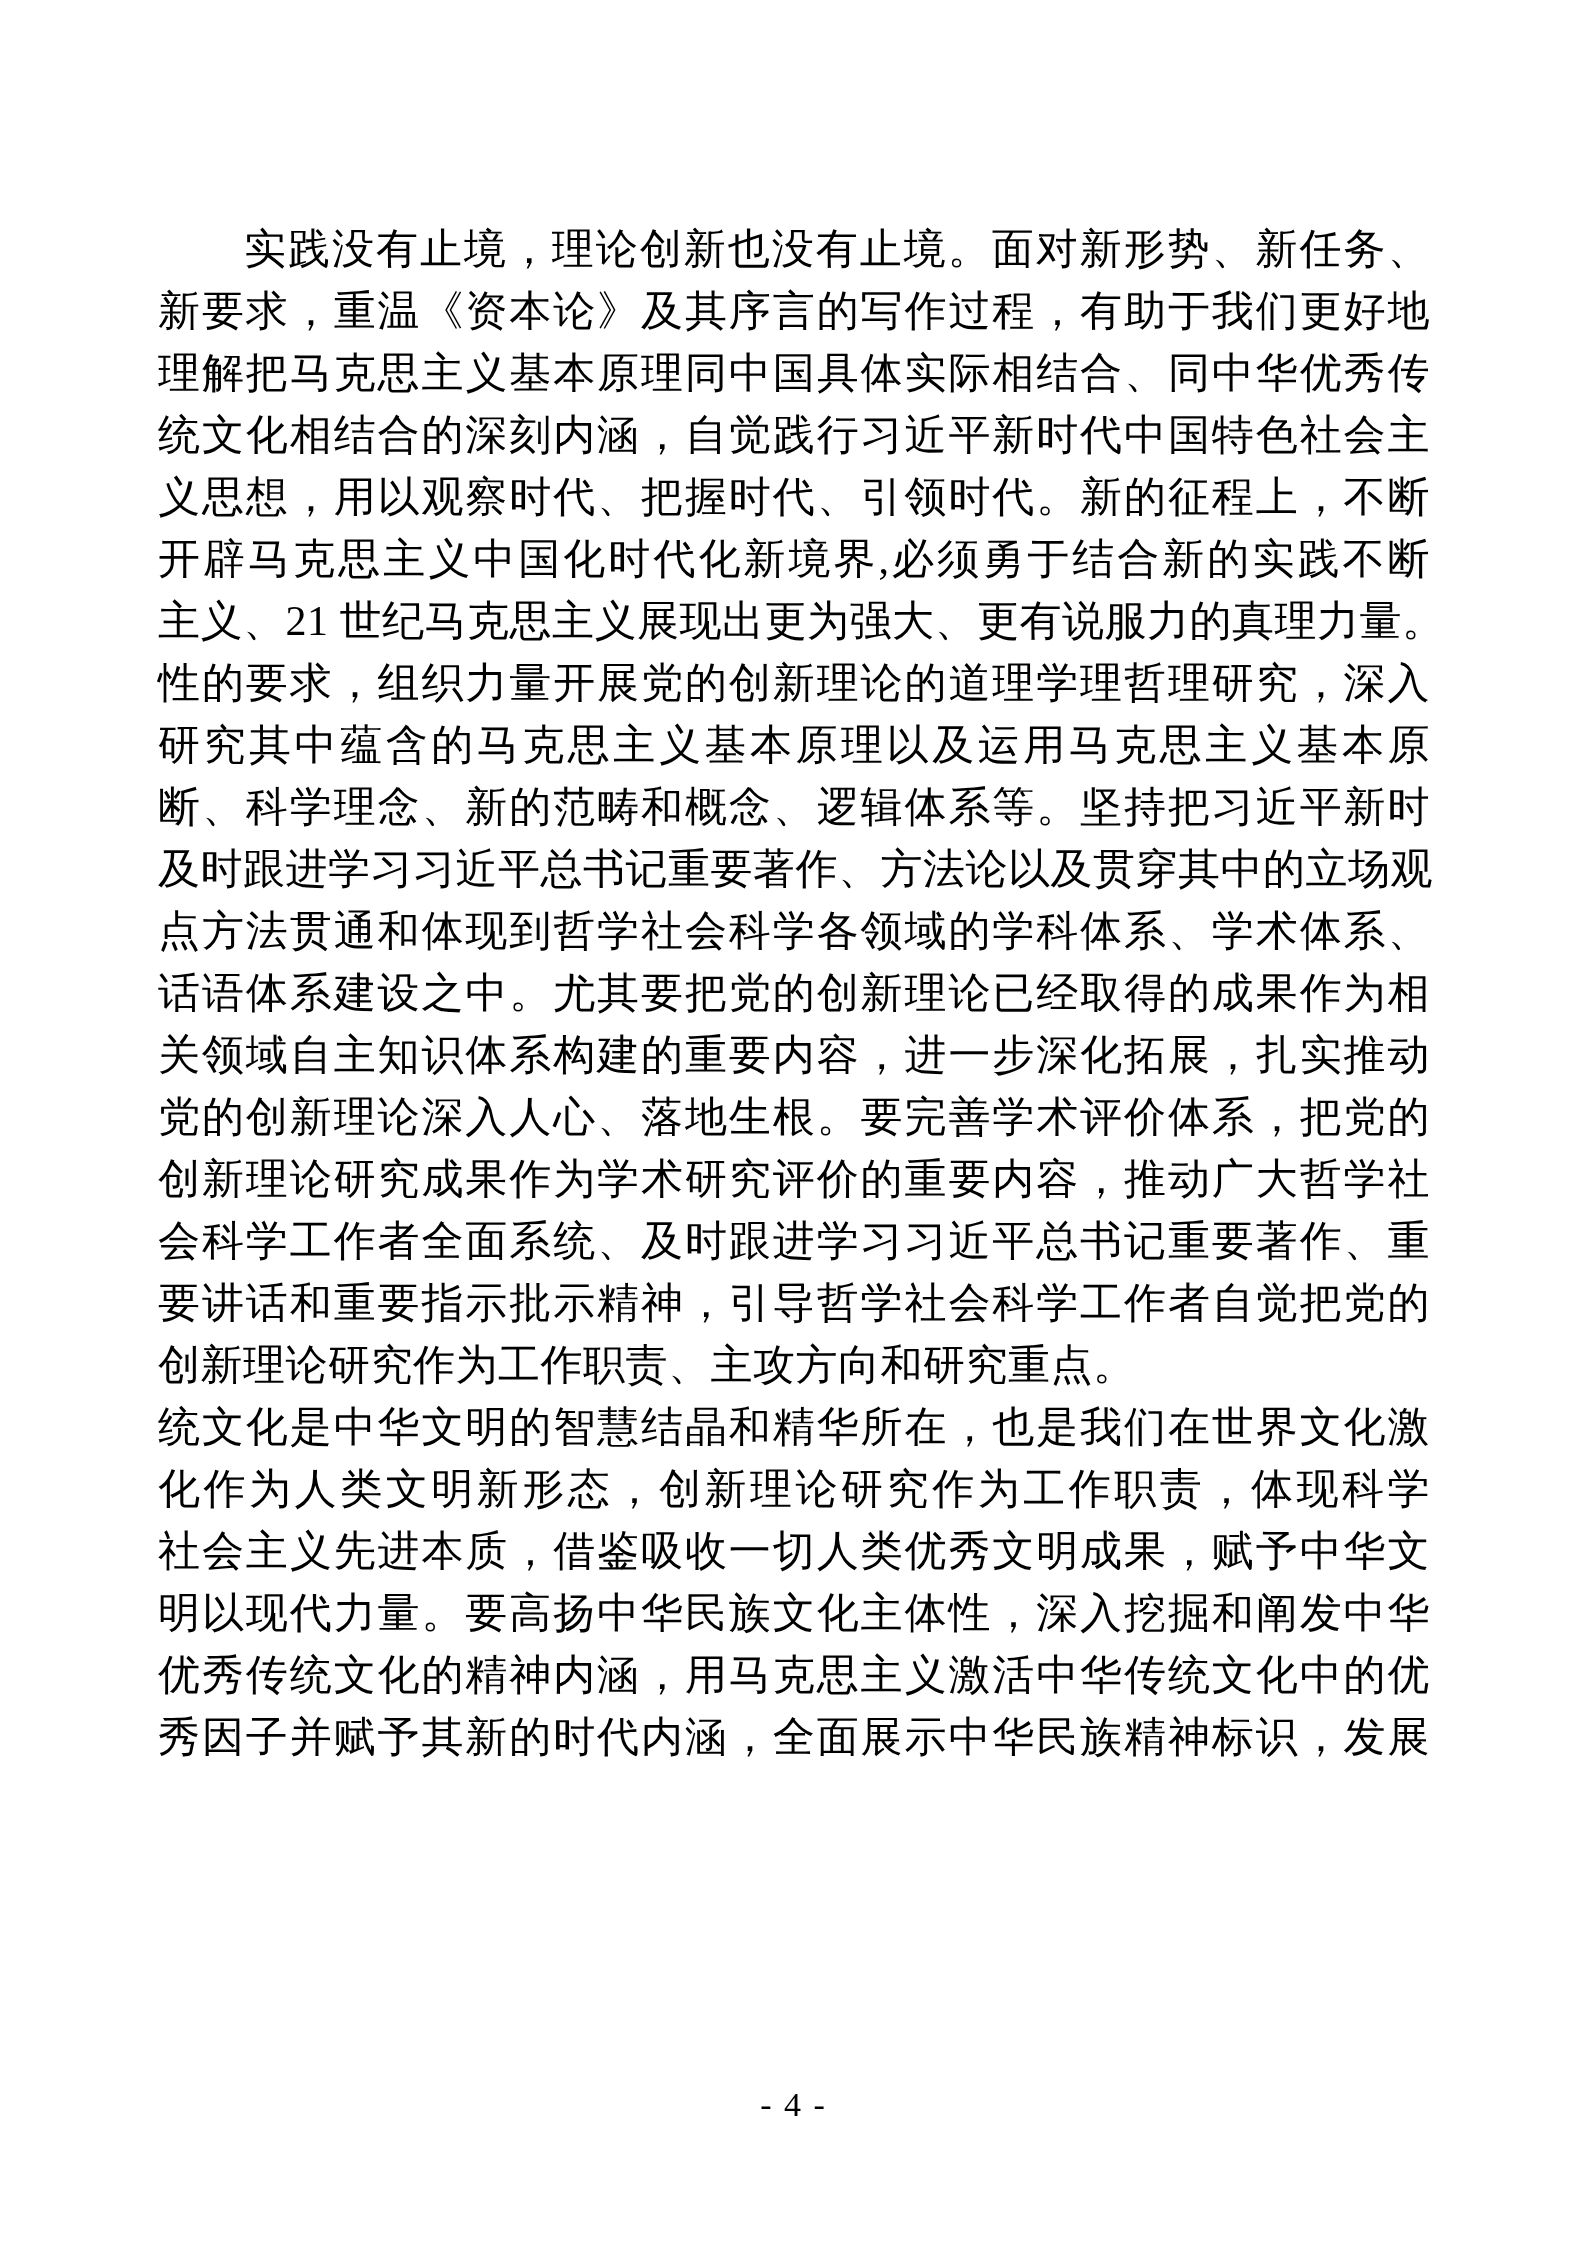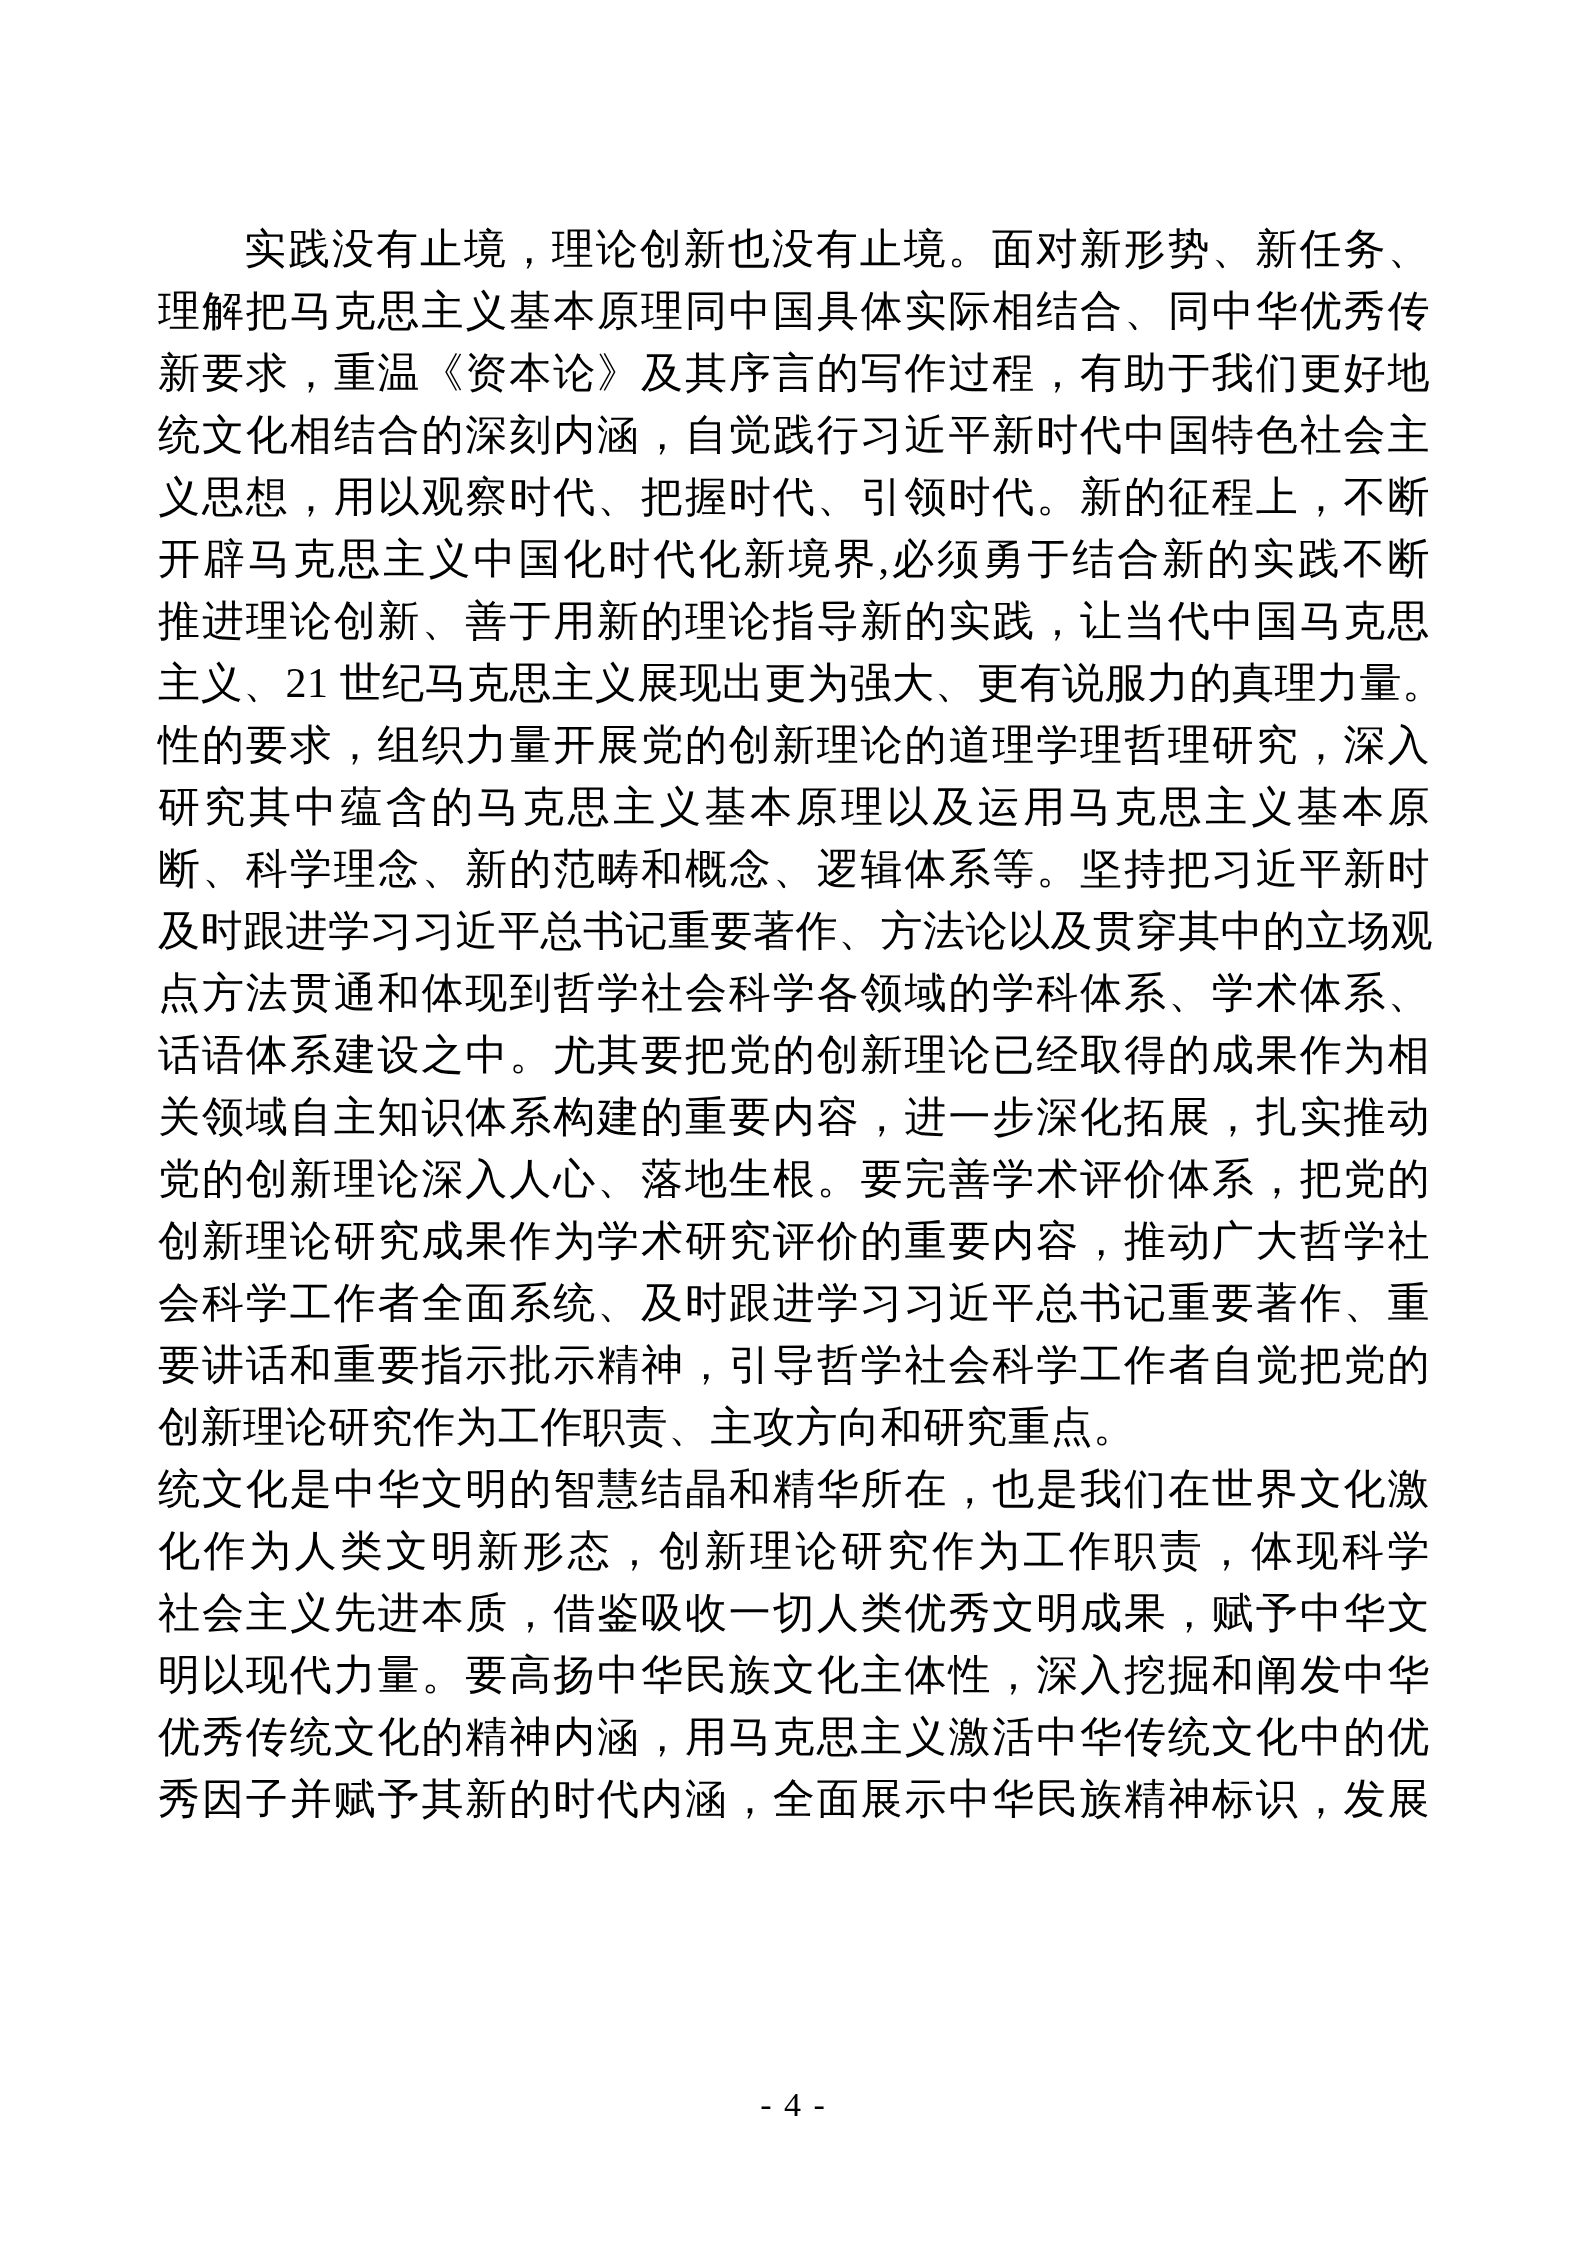--- a/index.html
+++ b/index.html
@@ -49,26 +49,25 @@
     line-height: 40px;
     letter-spacing: 2px;
   }
 </style>
 </head>
 <body>
 
 <div class="page">
   <div class="text-block">
     <div class="line indent">实践没有止境，理论创新也没有止境。面对新形势、新任务、</div>
+    <div class="line">新要求，重温《资本论》及其序言的写作过程，有助于我们更好地</div>
     <div class="line">理解把马克思主义基本原理同中国具体实际相结合、同中华优秀传</div>
-    <div class="line">新要求，重温《资本论》及其序言的写作过程，有助于我们更好地</div>
     <div class="line">统文化相结合的深刻内涵，自觉践行习近平新时代中国特色社会主</div>
     <div class="line">义思想，用以观察时代、把握时代、引领时代。新的征程上，不断</div>
     <div class="line">开辟马克思主义中国化时代化新境界,必须勇于结合新的实践不断</div>
-    <div class="line">推进理论创新、善于用新的理论指导新的实践，让当代中国马克思</div>
     <div class="line">主义、21 世纪马克思主义展现出更为强大、更有说服力的真理力量。</div>
     <div class="line">性的要求，组织力量开展党的创新理论的道理学理哲理研究，深入</div>
     <div class="line">研究其中蕴含的马克思主义基本原理以及运用马克思主义基本原</div>
     <div class="line">断、科学理念、新的范畴和概念、逻辑体系等。坚持把习近平新时</div>
     <div class="line">及时跟进学习习近平总书记重要著作、方法论以及贯穿其中的立场观</div>
     <div class="line">点方法贯通和体现到哲学社会科学各领域的学科体系、学术体系、</div>
     <div class="line">话语体系建设之中。尤其要把党的创新理论已经取得的成果作为相</div>
     <div class="line">关领域自主知识体系构建的重要内容，进一步深化拓展，扎实推动</div>
     <div class="line">党的创新理论深入人心、落地生根。要完善学术评价体系，把党的</div>
     <div class="line">创新理论研究成果作为学术研究评价的重要内容，推动广大哲学社</div>

